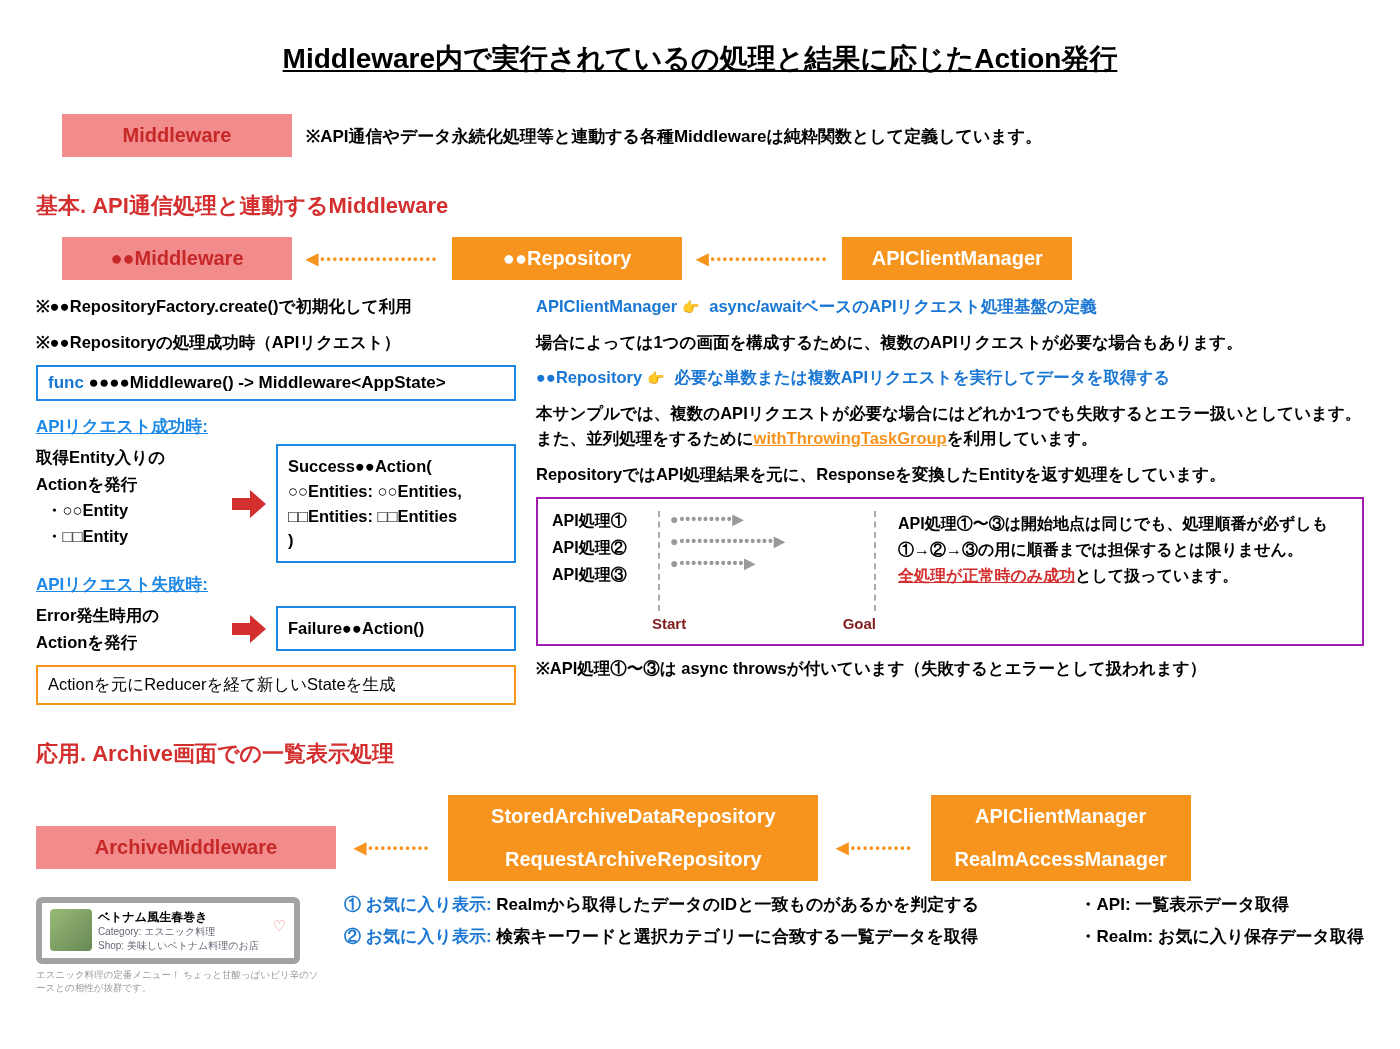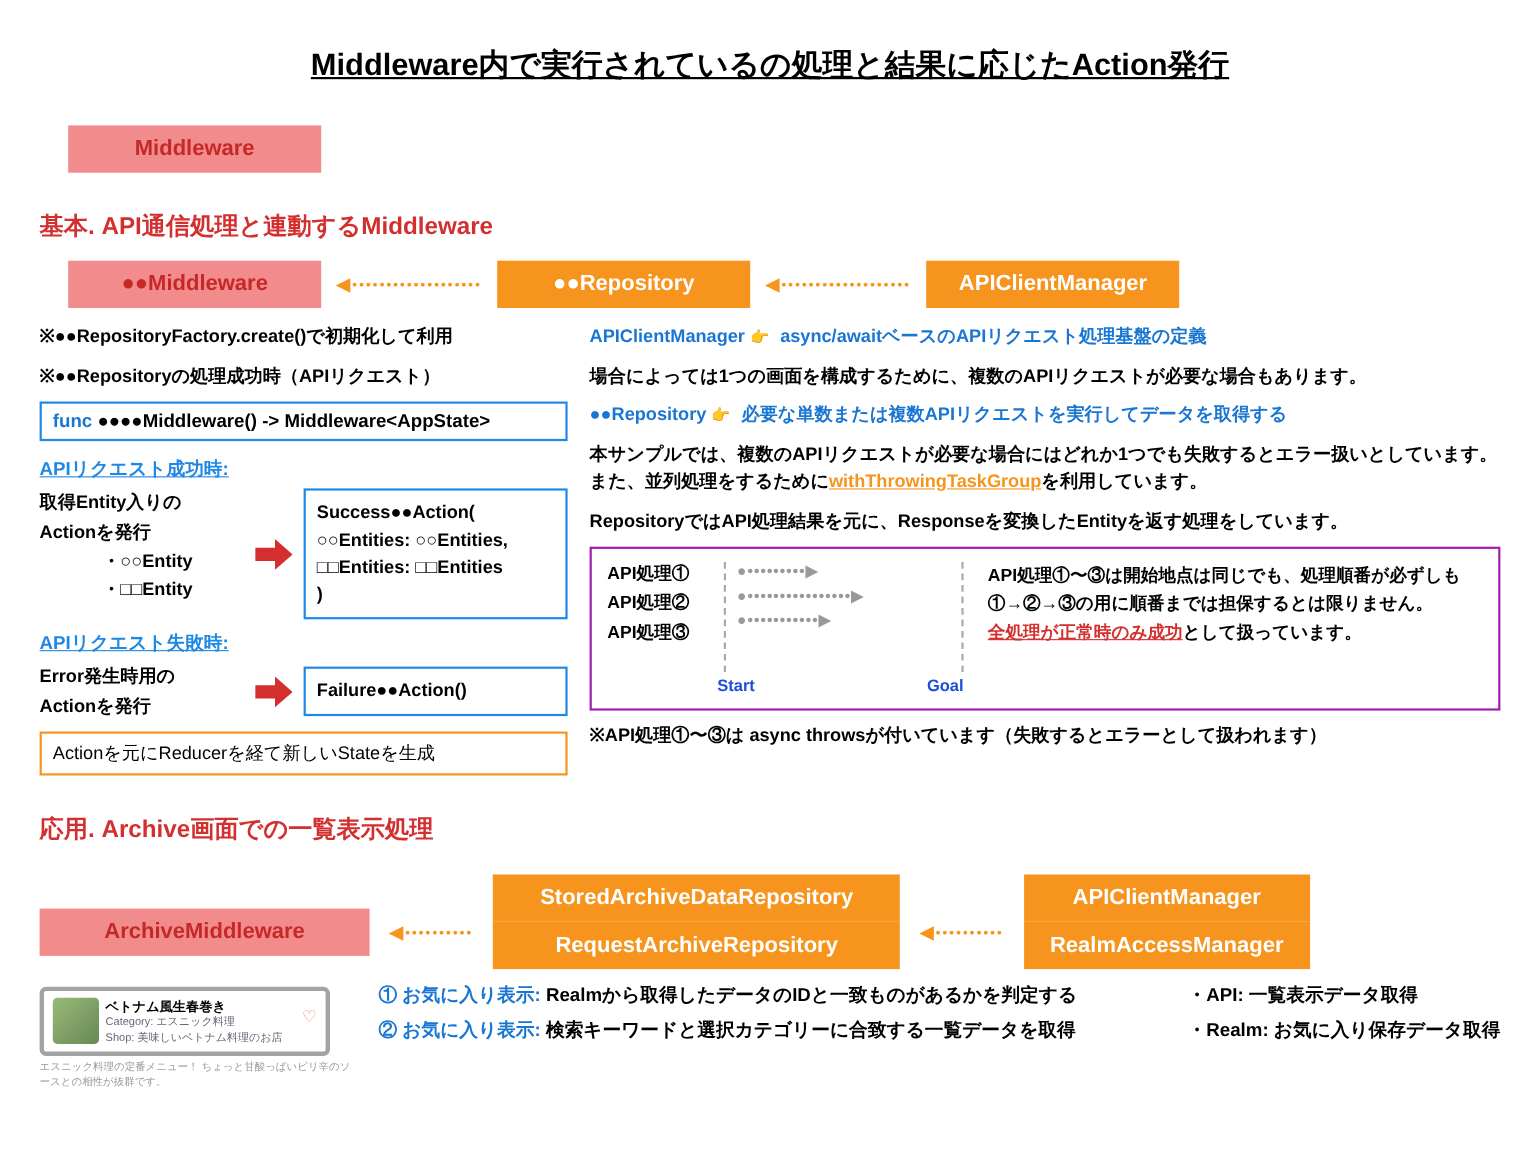--- a/index.html
+++ b/index.html
@@ -18,39 +18,39 @@
     .arrow-dots .tri { font-size: 16px; }
     .arrow-dots-grey { color: #888; }
     .text-body { font-size: 16.5px; font-weight: 700; margin-bottom: 10px; line-height: 1.55; }
     .blue { color: #1976d2; }
     .orange { color: #f7941d; }
     .red { color: #d32f2f; }
     .func-box { border: 2px solid #1e88e5; padding: 6px 10px; font-size: 17px; font-weight: 700; margin: 6px 0 14px; }
     .sub-head { color: #1e88e5; font-size: 17px; font-weight: 700; text-decoration: underline; margin: 8px 0 6px; }
     .pair-row { display: flex; align-items: flex-start; gap: 10px; margin-bottom: 10px; }
     .left-text { font-size: 16.5px; font-weight: 700; line-height: 1.6; width: 186px; }
-    .bullet { margin-left: 10px; text-align: center; }
+    .bullet { margin-left: 10px; }
     .red-arrow { width: 34px; align-self: center; }
     .red-arrow svg { display: block; }
     .code-box { border: 2px solid #1e88e5; padding: 8px 10px; font-size: 16.5px; font-weight: 700; line-height: 1.5; flex: 1; }
     .orange-box { border: 2px solid #f7941d; padding: 7px 10px; font-size: 16.5px; font-weight: 400; margin-top: 4px; }
     .api-diagram { border: 2px solid #a21caf; padding: 12px 14px; margin-top: 10px; display: flex; gap: 16px; align-items: stretch; }
     .api-left { width: 330px; }
     .api-row { display: flex; align-items: center; gap: 8px; font-size: 16px; font-weight: 700; margin-bottom: 6px; }
     .api-label { width: 90px; }
     .dash-l { border-left: 2px dashed #aaa; height: 100px; margin: 0 6px; }
     .dash-arrow { color: #999; font-size: 14px; letter-spacing: 1px; }
-    .api-labels-bottom { display: flex; justify-content: space-between; color: #1d4ed8; font-size: 15px; font-weight: 700; margin-top: 4px; padding: 0 6px 0 100px; }
+    .api-labels-bottom { display: flex; justify-content: space-between; color: #7f1d1d; font-size: 15px; font-weight: 700; margin-top: 4px; padding: 0 6px 0 100px; }
     .api-right { flex: 1; font-size: 16px; font-weight: 700; line-height: 1.6; }
     .foot-note { font-size: 16.5px; font-weight: 700; margin-top: 10px; }
     .section-bottom { margin-top: 26px; }
     .repo-stack { display: flex; flex-direction: column; }
     .repo-stack .badge { width: 370px; }
     .bot-row1 { display: flex; align-items: center; gap: 18px; }
-    .card-preview { width: 264px; border: 4px solid #a3a3a3; border-radius: 6px; padding: 6px 8px; font-size: 11px; display: flex; gap: 6px; margin-top: 8px; position: relative; }
+    .card-preview { width: 264px; border: 6px solid #a3a3a3; border-radius: 6px; padding: 6px 8px; font-size: 11px; display: flex; gap: 6px; margin-top: 8px; position: relative; }
     .card-img { width: 42px; height: 42px; background: linear-gradient(135deg,#9b7,#685); border-radius: 4px; }
     .card-txt { line-height: 1.35; }
     .card-title { font-weight: 700; font-size: 12px; }
     .card-sub { color: #667; font-size: 10px; }
     .heart { color: #f28b8b; position: absolute; right: 8px; top: 14px; font-size: 15px; }
     .card-desc { color: #999; font-size: 9.5px; margin-top: 4px; line-height: 1.4; }
     .bot-explain { font-size: 17px; font-weight: 700; line-height: 1.9; }
     .bot-explain .blue { color: #1976d2; }
     .right-list { font-size: 17px; font-weight: 700; line-height: 1.9; }
     .hand { color: #f7941d; font-size: 14px; padding: 0 5px; }
@@ -59,20 +59,21 @@
     .badge.w1 { width: 230px; }
     .badge.w2 { width: 230px; }
   </style>
 </head>
 <body>
 
 <h1 class="title">Middleware内で実行されているの処理と結果に応じたAction発行</h1>
 
 <div class="row">
   <div class="badge badge-pink w1">Middleware</div>
+  <div class="note">※API通信やデータ永続化処理等と連動する各種Middlewareは純粋関数として定義しています。</div>
 </div>
 
 <h2 class="heading-red">基本. API通信処理と連動するMiddleware</h2>
 
 <div class="row">
   <div class="badge badge-pink w1">●●Middleware</div>
   <span class="arrow-dots">
       <span class="tri">◀</span>
       <span class="dots-line">•••••••••••••••••••</span>
     </span>

